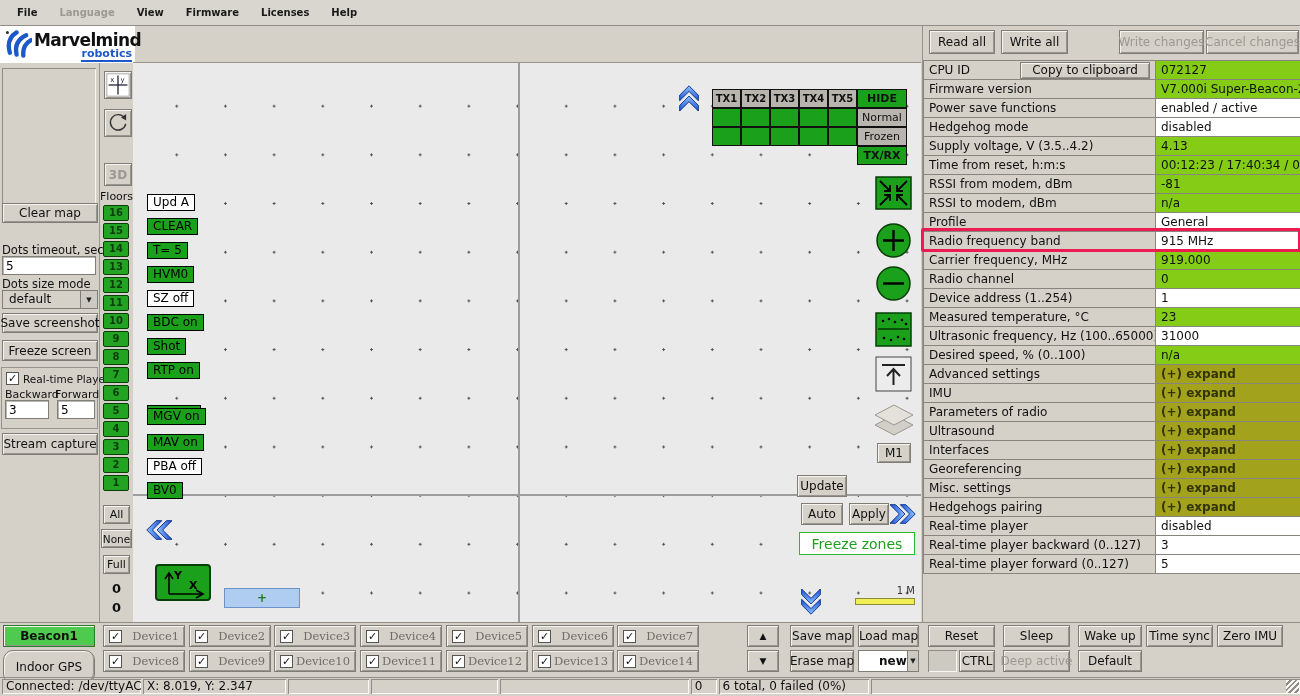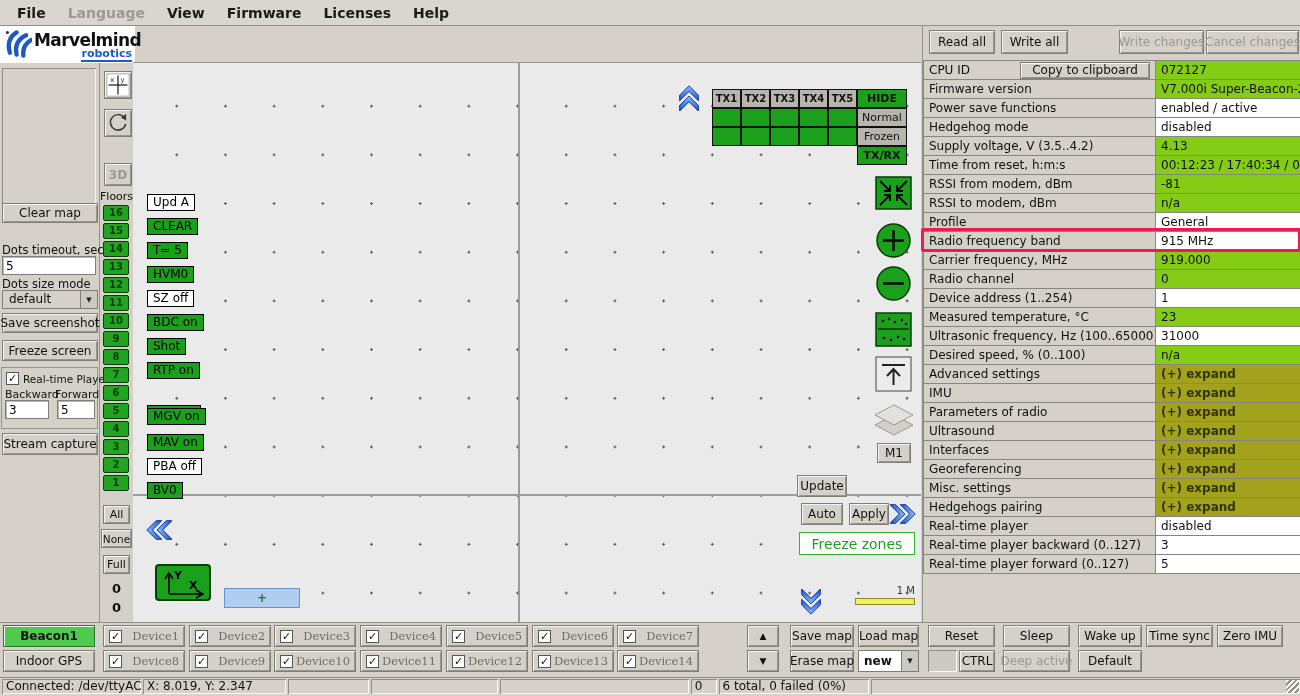--- a/index.html
+++ b/index.html
@@ -15,21 +15,21 @@
        font-family:inherit;padding:0 2px;cursor:default;white-space:nowrap;}
   .btn.disabled{color:#9b9992;}
   .inp{position:absolute;background:#fff;border:1px solid #7f7d76;
        box-shadow:inset 1px 1px 0 #b9b7b1;font-size:12px;padding:0 3px;font-family:inherit;}
   .cb{display:inline-block;width:13px;height:13px;background:#fff;border:1px solid #555;
       font-size:11px;line-height:11px;text-align:center;color:#111;}
 
   
   .menubar{position:absolute;left:0;top:0;width:1300px;height:26px;background:#d9d6d0;
            border-bottom:1px solid #8f8d86;display:flex;align-items:center;padding-left:6px;}
-  .menu-item{font-weight:bold;font-size:14px;padding:0 11px;color:#1a1a1a;}
+  .menu-item{font-weight:bold;font-size:10px;padding:0 11px;color:#1a1a1a;}
   .menu-item.disabled{color:#9b9992;}
 
   
   .logo-area{position:absolute;left:0;top:26px;width:135px;height:37px;background:#fff;}
   .logo-mark{position:absolute;left:5px;top:3px;width:27px;height:30px;}
   .logo-brand{position:absolute;left:34px;top:4px;font-size:17px;font-weight:bold;letter-spacing:-0.6px;}
   .logo-sub{position:absolute;right:3px;top:21px;font-size:11px;font-weight:bold;color:#1c58c8;
             border-bottom:2px solid #1c58c8;}
 
   
@@ -131,33 +131,33 @@
   .cfg-table td.val.white{background:#fff;}
   .cfg-table td.val.expand{background:#a2a21c;color:#333304;font-weight:bold;}
   .cpu-row{display:flex;justify-content:space-between;align-items:center;height:100%;}
   .copy-btn{position:static;height:17px;width:130px;font-size:12px;}
   .row-highlight{position:absolute;left:-2px;width:380px;border:3px solid #ee1a52;border-radius:2px;
                  pointer-events:none;z-index:5;}
 
   
   .bottom-bar{position:absolute;left:0;top:622px;width:1300px;height:55px;border-top:1px solid #8f8d86;}
   .bt-beacon{left:3px;top:2px;width:92px;height:22px;background:#4ecb4e;font-weight:bold;border:1px solid #2a7a2a;}
-  .bt-indoor{left:3px;top:27px;width:92px;height:22px;}
+  .bt-indoor{left:3px;top:27px;width:92px;height:34px;border-radius:10px;}
   .dev-btn{position:absolute;width:82px;height:22px;background:#d5d1c9;border:1px solid #7f7d76;
            box-shadow:inset 1px 1px 0 #f6f4f0, inset -1px -1px 0 #979590;
            display:flex;align-items:center;justify-content:space-between;padding:0 5px;}
   .dev-lbl{font-family:"DejaVu Serif","Liberation Serif",serif;font-size:11.5px;color:#6e6c66;}
   .bt-up{left:747px;top:2px;width:32px;height:22px;font-size:9px;}
   .bt-down{left:747px;top:27px;width:32px;height:22px;font-size:9px;}
   .bt-savemap{left:790px;top:2px;width:64px;height:22px;}
   .bt-loadmap{left:858px;top:2px;width:61px;height:22px;}
   .bt-erasemap{left:790px;top:27px;width:64px;height:22px;}
   .map-combo{position:absolute;left:858px;top:27px;width:61px;height:22px;border:1px solid #7f7d76;
              display:flex;align-items:stretch;background:#fff;}
-  .map-combo .combo-text{font-weight:bold;line-height:20px;padding-left:5px;}
+  .map-combo .combo-text{font-weight:bold;line-height:20px;padding-left:20px;}
   .bt-reset{left:928px;top:2px;width:67px;height:22px;}
   .bt-sleep{left:1003px;top:2px;width:67px;height:22px;}
   .bt-wake{left:1078px;top:2px;width:64px;height:22px;}
   .bt-tsync{left:1146px;top:2px;width:67px;height:22px;}
   .bt-zimu{left:1217px;top:2px;width:66px;height:22px;}
   .ctrl-box{position:absolute;left:928px;top:27px;width:29px;height:22px;background:#cdcac2;
             box-shadow:inset 1px 1px 0 #8f8d86, inset -1px -1px 0 #f8f6f2;}
   .bt-ctrl{left:959px;top:27px;width:36px;height:22px;}
   .bt-dsleep{left:1003px;top:27px;width:67px;height:22px;}
   .bt-default{left:1078px;top:27px;width:64px;height:22px;}

